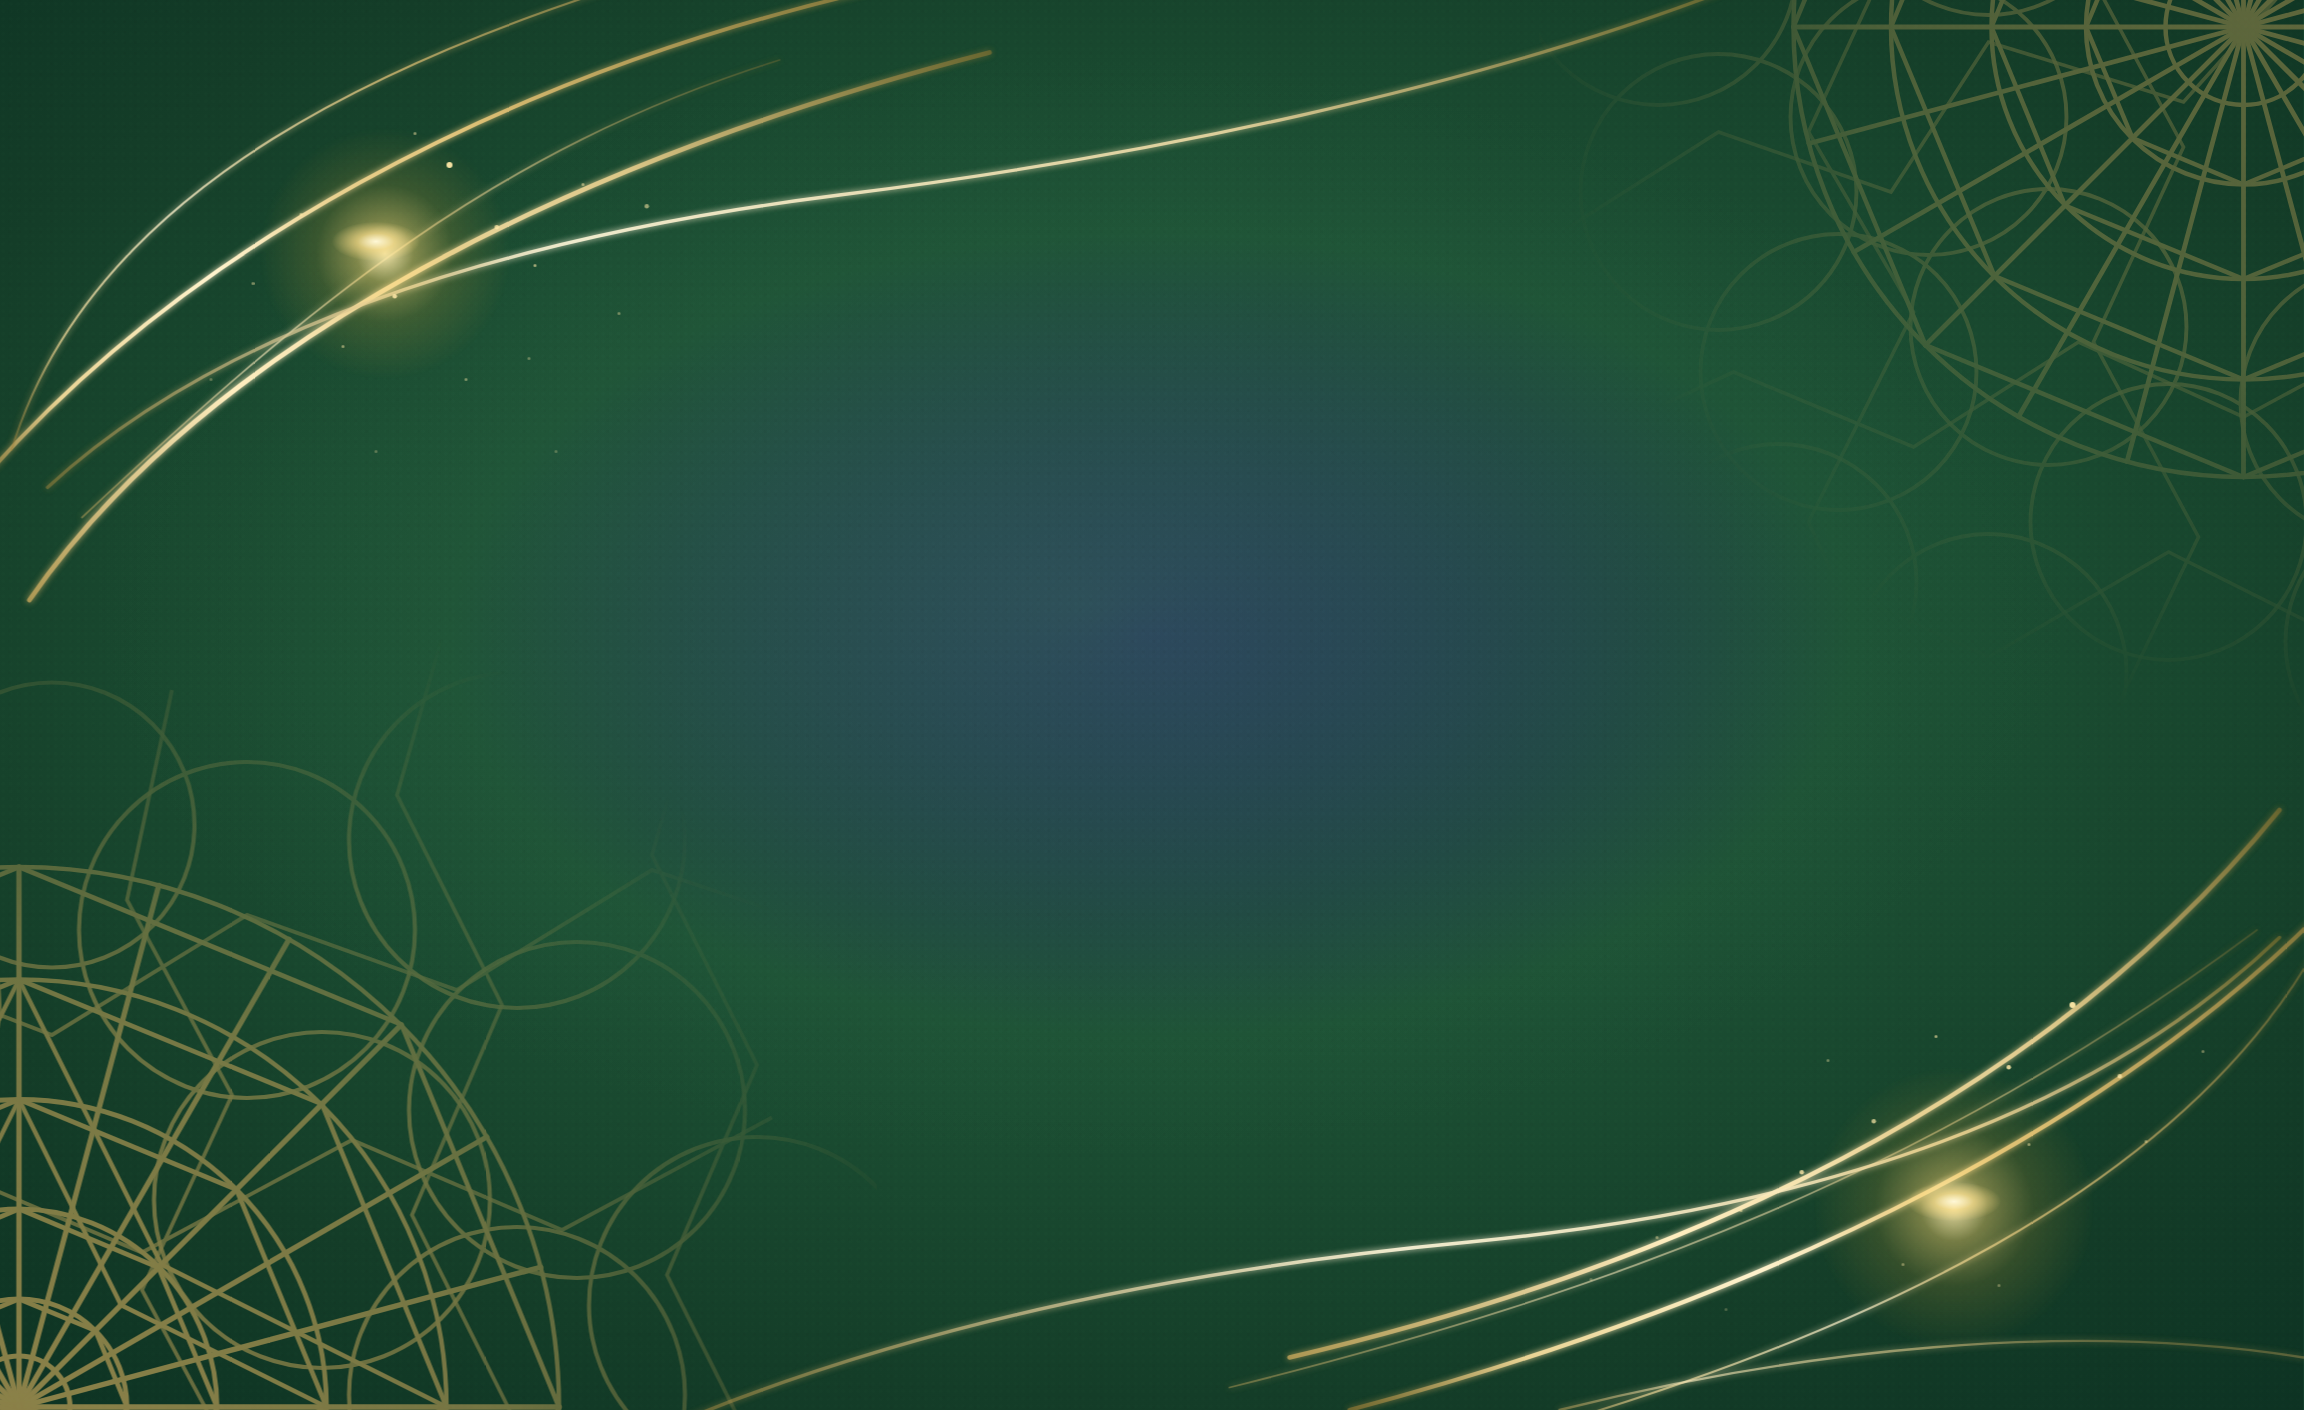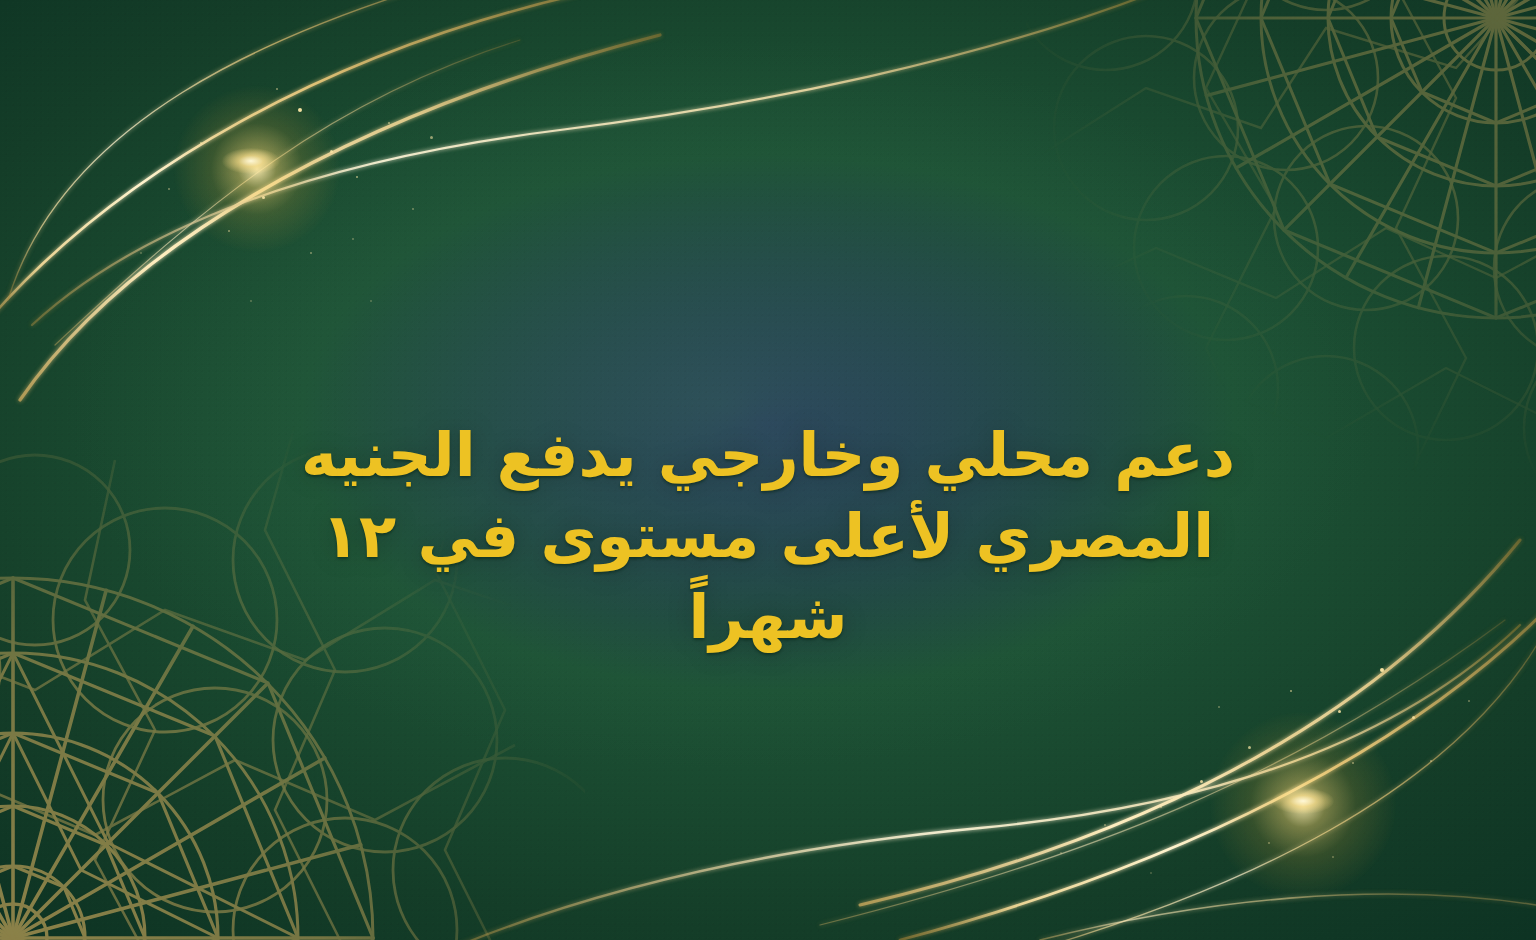--- a/index.html
+++ b/index.html
@@ -375,18 +375,14 @@
     <span class="spark" style="left:1352px; top:762px; width:2px; height:2px; opacity:.5;"></span>
     <span class="spark" style="left:1430px; top:760px; width:2px; height:2px; opacity:.45;"></span>
     <span class="spark" style="left:1268px; top:842px; width:2px; height:2px; opacity:.4;"></span>
     <span class="spark" style="left:1332px; top:856px; width:2px; height:2px; opacity:.35;"></span>
     <span class="spark" style="left:1060px; top:852px; width:2px; height:2px; opacity:.3;"></span>
     <span class="spark" style="left:1468px; top:700px; width:2px; height:2px; opacity:.4;"></span>
     <span class="spark" style="left:1218px; top:706px; width:2px; height:2px; opacity:.38;"></span>
     <span class="spark" style="left:1150px; top:872px; width:2px; height:2px; opacity:.25;"></span>
   </div>
 
-  <div class="headline-wrap">
-    <div class="headline">دعم محلي وخارجي يدفع الجنيه
-المصري لأعلى مستوى في ١٢ شهراً</div>
-  </div>
 
 </div>
 
 </body></html>

